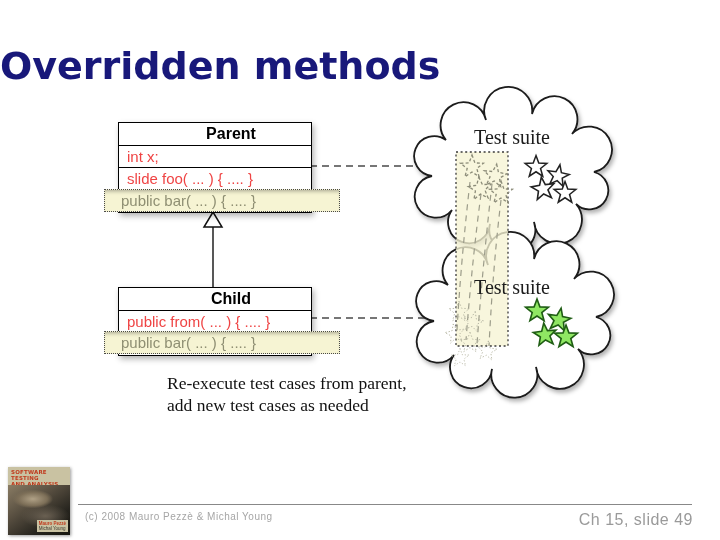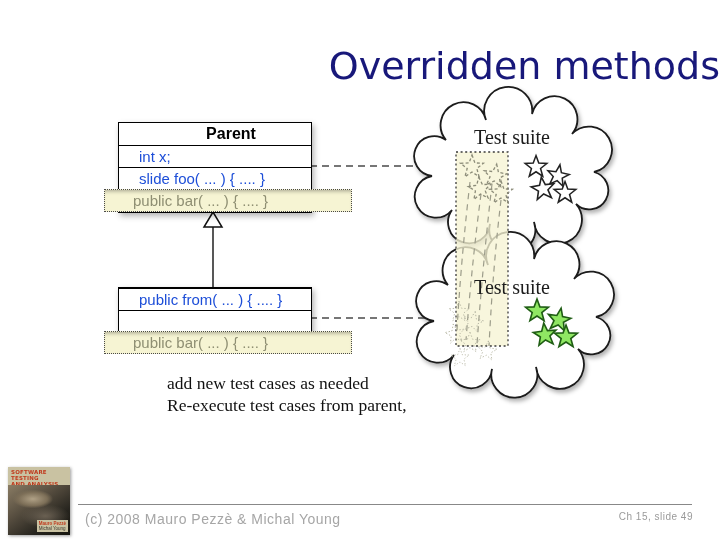--- a/index.html
+++ b/index.html
@@ -1,21 +1,21 @@
 <!DOCTYPE html>
 <html style="--title-color: #18187a; --highlight: #f6f4d3; --highlight-text: #8f8f73; --green-star: #8fe763; --footer-text: #a6a6a6; --cover-red: #c03a1d;"><head>
 <meta charset="utf-8">
 <style>
   html,body{margin:0;padding:0;background:#fff;}
   .slide{position:relative;width:720px;height:540px;background:#ffffff;overflow:hidden;
          font-family:"Liberation Sans",sans-serif;}
 
   
-  .title{position:absolute;top:44px;left:0;width:720px;text-align:right;
-         font-family:"DejaVu Sans",sans-serif;font-size:38px;font-weight:400;
+  .title{position:absolute;top:44px;left:0;width:720px;text-align:left;
+         font-family:"DejaVu Sans",sans-serif;font-size:38px;font-weight:700;
          color:var(--title-color,#18187a);letter-spacing:0px;}
 
   
   .diagram-svg{position:absolute;left:0;top:0;width:720px;height:540px;}
 
   .cloud{fill:#ffffff;stroke:#1a1a1a;stroke-width:1.8;}
   .cloud-label{font-family:"Liberation Serif",serif;font-size:20px;fill:#1c1c1c;}
   .band{fill:var(--highlight,#f6f4d3);fill-opacity:0.78;stroke:#3a3a3a;stroke-width:1.3;
         stroke-dasharray:2,2.6;}
   .traj{fill:none;stroke:#9c9c8a;stroke-width:1.2;stroke-dasharray:6,5;}
@@ -25,37 +25,37 @@
   .star-dashed{fill:none;stroke:#8c8c79;stroke-width:1.3;stroke-dasharray:3,2.2;}
   .star-outline{fill:#ffffff;stroke:#222;stroke-width:1.6;}
   .star-faint{fill:none;stroke:#b5b5a2;stroke-width:1;stroke-dasharray:1.6,2.2;}
   .star-green{fill:var(--green-star,#8fe763);stroke:#1f5d14;stroke-width:1.6;}
 
   
   .class-box{position:absolute;width:192px;background:#fff;border:1.4px solid #000;
              box-shadow:2px 3px 6px rgba(0,0,0,.30);}
   .class-header{height:22px;line-height:22px;text-align:center;font-weight:bold;font-size:16px;color:#000;padding-left:32px;}
   .class-row{height:21px;line-height:21px;border-top:1px solid #000;font-size:15px;
-             color:#1d4ed8;padding-left:20px;white-space:nowrap;}
+             color:#ef4444;padding-left:8px;white-space:nowrap;}
   .class-spacer{height:22px;border-top:1px solid #000;}
   .overridden-band{position:absolute;left:104px;width:218px;height:21px;line-height:21px;
                    background:var(--highlight,#f6f4d3);border:1.6px dotted #4a4a4a;
-                   color:var(--highlight-text,#8f8f73);font-size:15px;padding-left:28px;
+                   color:var(--highlight-text,#8f8f73);font-size:15px;padding-left:16px;
                    white-space:nowrap;box-shadow:inset 0 4px 4px -3px rgba(0,0,0,.35);}
 
   
   .note{position:absolute;left:143px;top:372px;font-family:"Liberation Serif",serif;
         font-size:17.5px;color:#111;line-height:22px;}
   .note .indent{padding-left:24px;}
 
   
   .footer-line{position:absolute;left:78px;top:504px;width:614px;height:1px;background:#888;}
-  .footer-copy{position:absolute;left:85px;top:511px;font-size:14px;letter-spacing:.5px;
+  .footer-copy{position:absolute;left:85px;top:511px;font-size:10px;letter-spacing:.5px;
                color:var(--footer-text,#a6a6a6);}
-  .footer-ref{position:absolute;right:27px;top:511px;font-size:10px;letter-spacing:.5px;
+  .footer-ref{position:absolute;right:27px;top:511px;font-size:16px;letter-spacing:.5px;
               color:#9a9a9a;text-align:right;}
 
   
   .book{position:absolute;left:8px;top:467px;width:62px;height:68px;background:#c9c2a2;
         box-shadow:1px 1px 3px rgba(0,0,0,.4);overflow:hidden;}
   .book-top{padding:2px 0 0 3px;}
   .book-title{font-family:"DejaVu Sans",sans-serif;font-weight:bold;font-size:5.5px;
               line-height:6px;color:var(--cover-red,#c03a1d);letter-spacing:.2px;}
   .book-sub{font-size:3.5px;line-height:5px;color:#97682f;padding-left:3px;white-space:nowrap;}
   .book-photo{position:absolute;left:0;top:18px;width:62px;height:50px;
@@ -150,28 +150,29 @@
 
   <div class="class-box" style="left:118px;top:122px;">
     <div class="class-header">Parent</div>
     <div class="class-row">int x;</div>
     <div class="class-row">slide foo( ... ) { .... }</div>
     <div class="class-spacer"></div>
   </div>
   <div class="overridden-band" style="top:189px;">public bar( ... ) { .... }</div>
 
   <div class="class-box" style="left:118px;top:287px;">
+    <div class="class-header">Child</div>
     <div class="class-row">public from( ... ) { .... }</div>
     <div class="class-spacer"></div>
   </div>
   <div class="overridden-band" style="top:331px;">public bar( ... ) { .... }</div>
 
   <div class="note">
+    <div class="indent">Re-execute test cases from parent,</div>
     <div class="indent">add new test cases as needed</div>
-    <div class="indent">Re-execute test cases from parent,</div>
   </div>
 
   <div class="footer-line"></div>
   <div class="footer-copy">(c) 2008 Mauro Pezzè &amp; Michal Young</div>
   <div class="footer-ref">Ch 15, slide 49</div>
 
   <div class="book">
     <div class="book-top">
       <div class="book-title">SOFTWARE TESTING</div>
       <div class="book-title">AND ANALYSIS</div>

